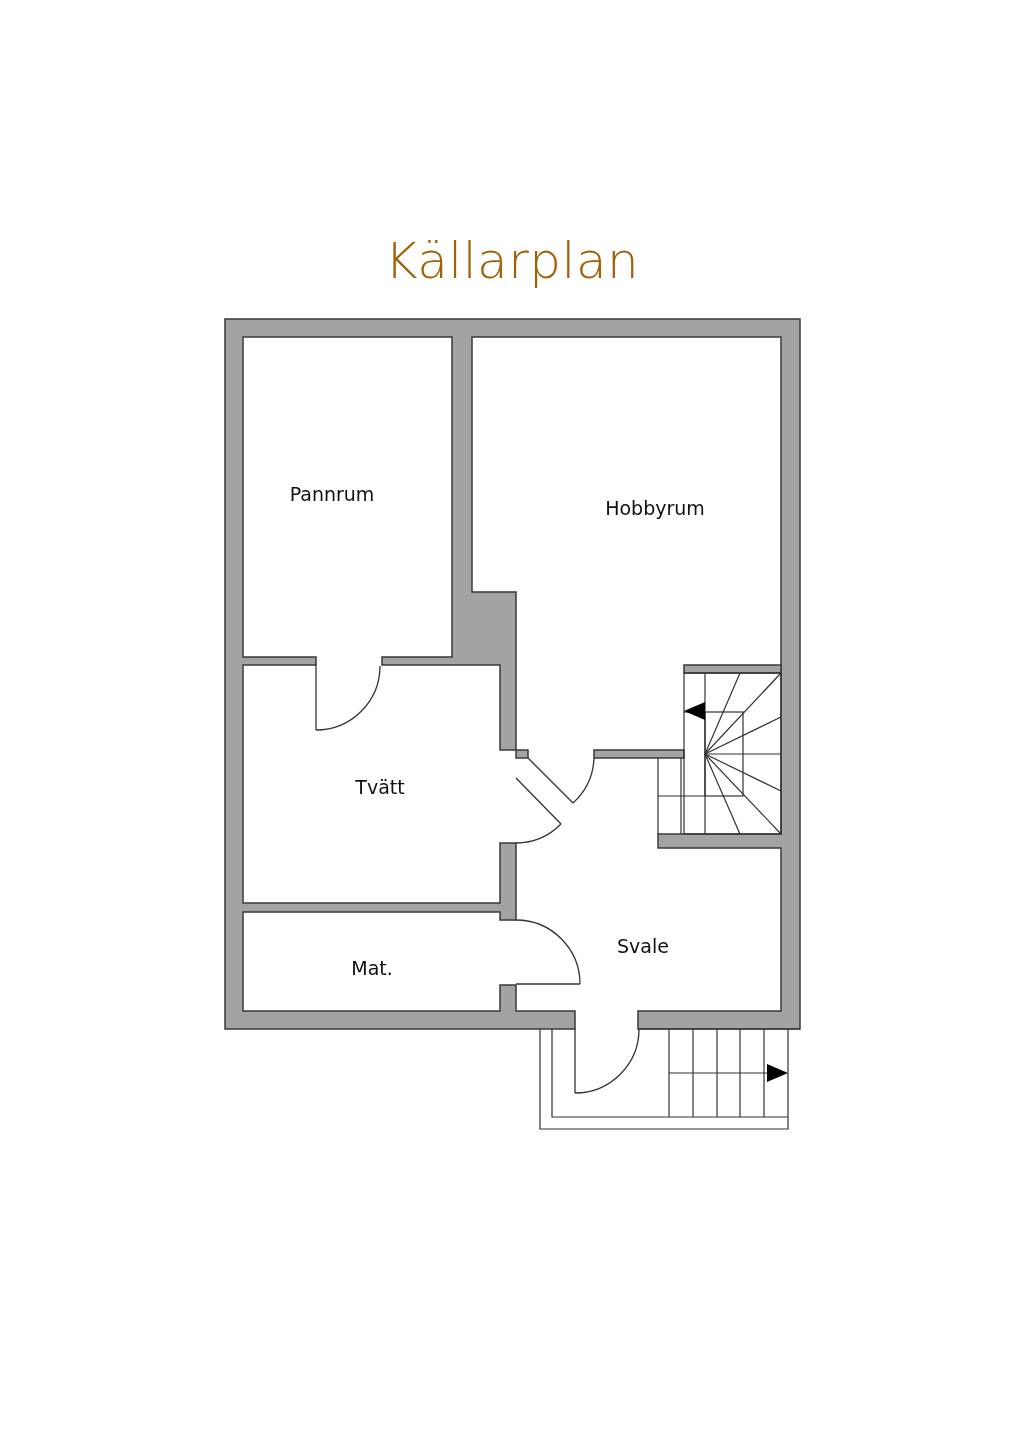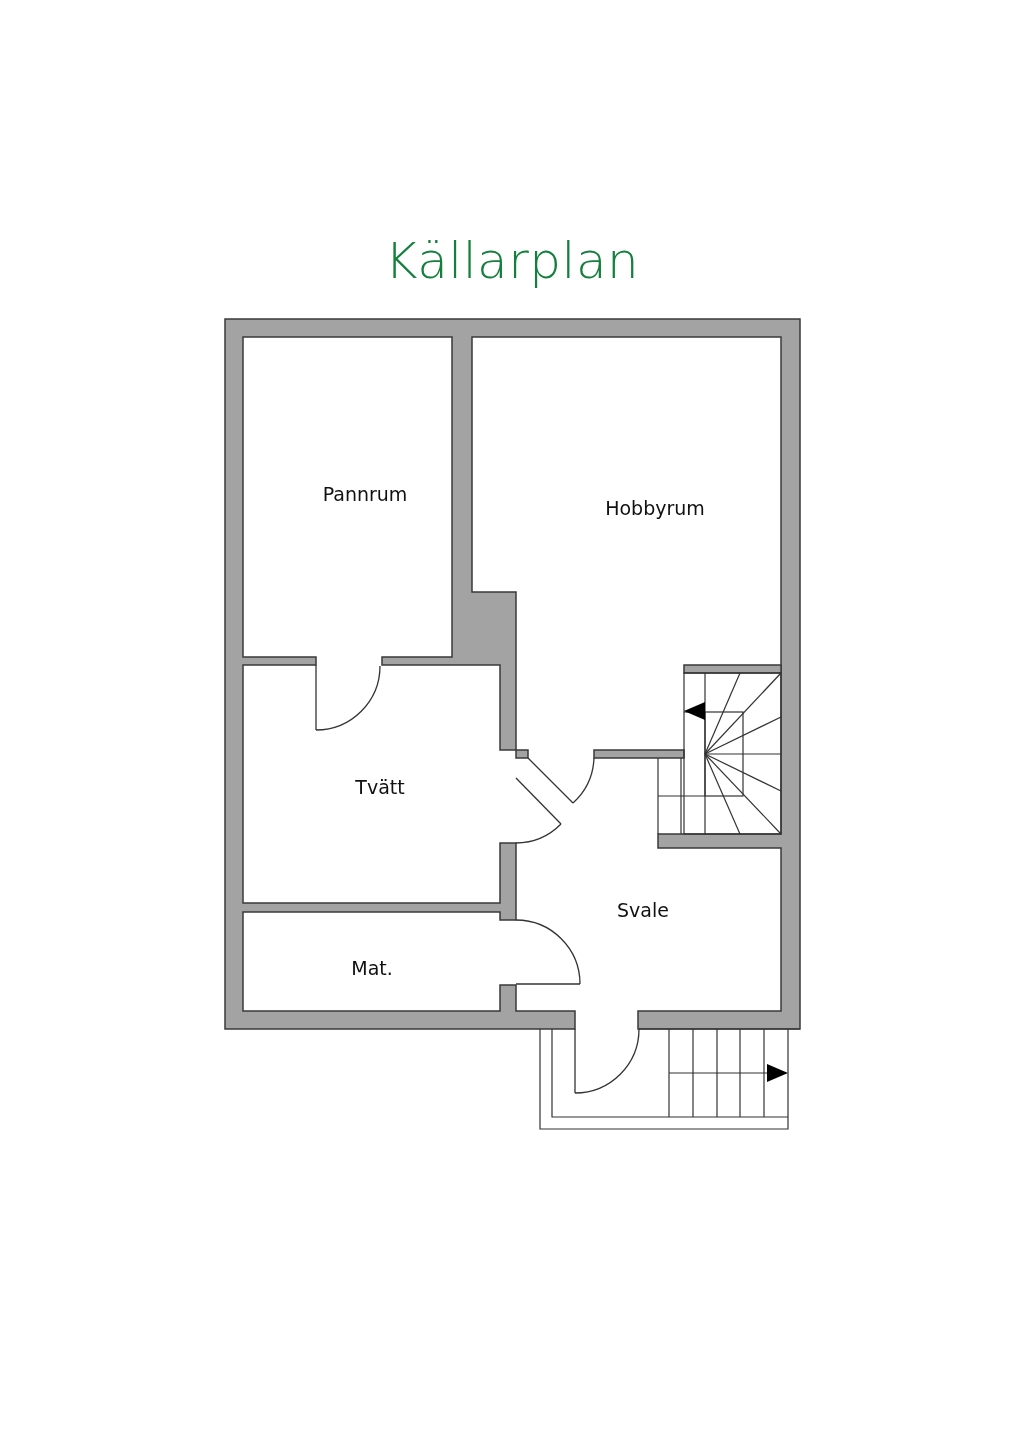--- a/index.html
+++ b/index.html
@@ -1,17 +1,17 @@
 <!DOCTYPE html>
 <html><head>
 <meta charset="utf-8">
 <style>
   html, body { margin: 0; padding: 0; background: #ffffff; }
   body { width: 1024px; height: 1448px; position: relative; overflow: hidden; font-family: "DejaVu Sans", sans-serif; }
-  .title { position: absolute; left: 0; width: 1024px; top: 232px; text-align: center; font-size: 50px; color: #15803d; letter-spacing: 0.5px; font-weight: 300; }
+  .title { position: absolute; left: 0; width: 1024px; top: 232px; text-align: center; font-size: 50px; color: #a16207; letter-spacing: 0.5px; font-weight: 300; }
   svg.plan { position: absolute; left: 0; top: 0; }
   .room-label { position: absolute; font-size: 19px; color: #111; transform: translate(-50%, -50%); white-space: nowrap; }
 </style>
 </head>
 <body>
 
 <div class="title">Källarplan</div>
 
 <svg class="plan" width="1024" height="1448" viewBox="0 0 1024 1448" xmlns="http://www.w3.org/2000/svg">
   <g fill="#a3a3a3" stroke="#3a3a3a" stroke-width="1.5">
@@ -74,17 +74,17 @@
     <line x1="693" y1="1029" x2="693" y2="1117"></line>
     <line x1="717" y1="1029" x2="717" y2="1117"></line>
     <line x1="740" y1="1029" x2="740" y2="1117"></line>
     <line x1="764" y1="1029" x2="764" y2="1117"></line>
     <line x1="669" y1="1073" x2="770" y2="1073"></line>
     <line x1="639" y1="1029" x2="800" y2="1029"></line>
   </g>
   <polygon points="788,1073 767,1064 767,1082" fill="#000"></polygon>
 </svg>
 
-<div class="room-label" style="left:365px; top:494px">Pannrum</div>
+<div class="room-label" style="left:332px; top:494px">Pannrum</div>
 <div class="room-label" style="left:655px; top:508px">Hobbyrum</div>
 <div class="room-label" style="left:380px; top:787px">Tvätt</div>
-<div class="room-label" style="left:643px; top:910px">Svale</div>
+<div class="room-label" style="left:643px; top:946px">Svale</div>
 <div class="room-label" style="left:372px; top:968px">Mat.</div>
 
 </body></html>

